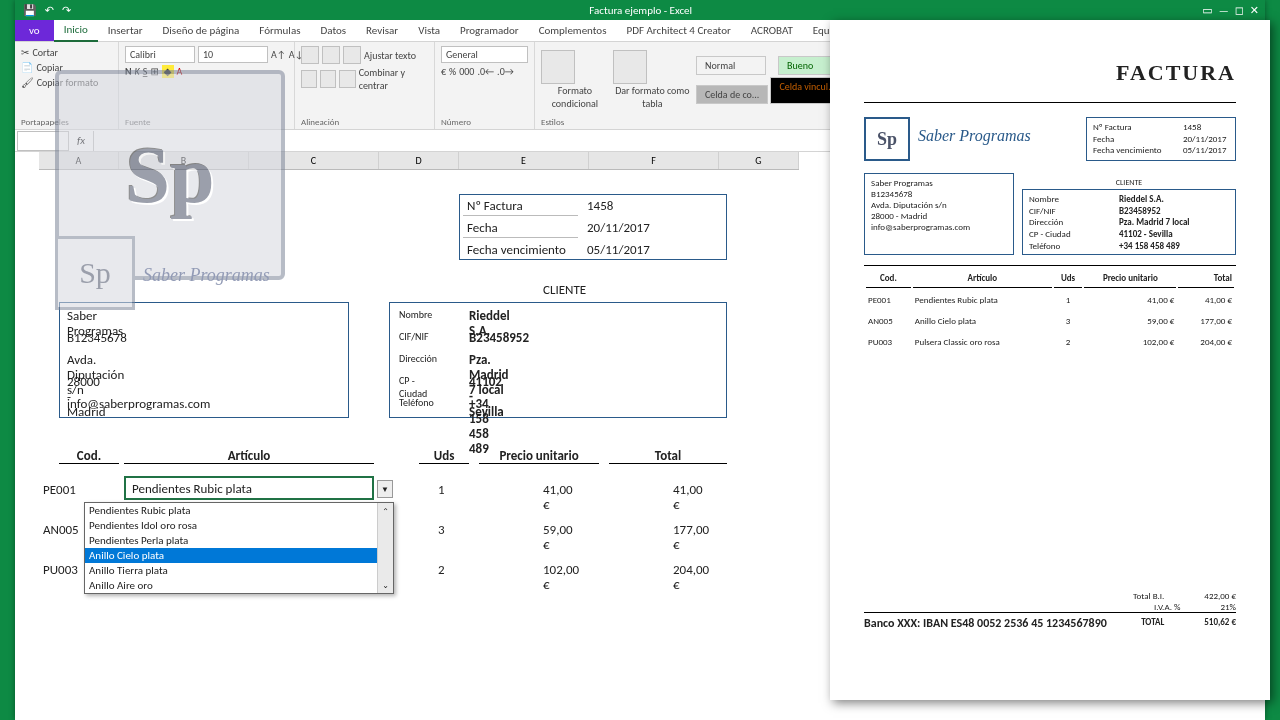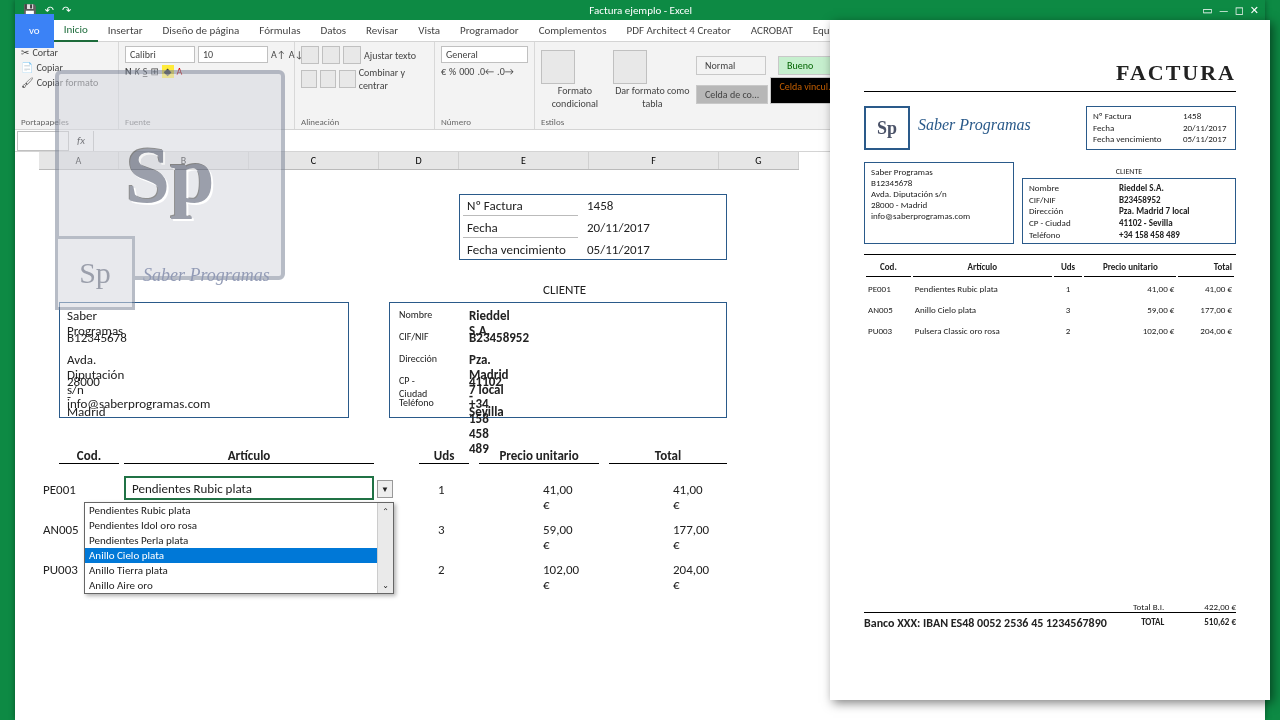--- a/index.html
+++ b/index.html
@@ -3,21 +3,21 @@
 <meta charset="utf-8">
 <style>
 * { margin: 0; padding: 0; box-sizing: border-box; font-family: Calibri, Arial, sans-serif; }
 body { width: 1280px; height: 720px; background: #0d8a44; overflow: hidden; position: relative; }
 .app-window { position: absolute; top: 0; left: 15px; width: 1250px; height: 720px; background: #fff; box-shadow: 0 0 6px rgba(0,0,0,.4); }
 .titlebar { height: 20px; background: #0d8a44; color: #fff; font-size: 11px; display: flex; align-items: center; }
 .titlebar .qat { display: flex; gap: 8px; padding: 0 8px; }
 .titlebar .title { margin: 17px auto; }
 .titlebar .ctrls { display: flex; gap: 6px; padding-right: 6px; }
 .tabs { height: 22px; background: #fff; border-bottom: 1px solid #d4d4d4; display: flex; align-items: center; font-size: 11px; color: #444; }
-.tabs .file { background: #3b82f6; color: #fff; padding: 17px 14px; height: 100%; display: flex; align-items: center; }
+.tabs .file { background: #6d28d9; color: #fff; padding: 4px 14px; height: 100%; display: flex; align-items: center; }
 .tabs .tab { padding: 4px 10px; cursor: default; }
 .tabs .active { border-bottom: 2px solid #1c6b3a; color: #1c6b3a; }
 .tabs .tell { color: #666; padding-left: 16px; }
 .ribbon { height: 88px; background: #f3f3f3; border-bottom: 1px solid #d4d4d4; display: flex; font-size: 10px; color: #444; }
 .rg { border-right: 1px solid #d8d8d8; padding: 4px 6px 2px; display: flex; flex-direction: column; justify-content: space-between; }
 .rg-lbl { font-size: 9px; color: #666; margin-top: 2px; }
 .rg .rows { display: flex; flex-direction: column; gap: 2px; }
 .btnrow { display: flex; gap: 3px; align-items: center; }
 .iconbox { width: 18px; height: 18px; background: #e8e8e8; border: 1px solid #c0c0c0; }
 .iconlg { width: 34px; height: 34px; background: #e8e8e8; border: 1px solid #c0c0c0; }
@@ -42,21 +42,21 @@
 .dd-btn { position: absolute; width: 16px; height: 18px; border: 1px solid #999; background: #eee; display: flex; align-items: center; justify-content: center; font-size: 8px; }
 .dd-list { position: absolute; background: #fff; border: 1px solid #666; font-size: 11px; box-shadow: 2px 2px 4px rgba(0,0,0,.3); z-index: 50; }
 .dd-list .item { padding: 1px 4px; }
 .dd-list .item.hl { background: #0078d7; color: #fff; }
 .dd-list .sb { position: absolute; right: 0; top: 0; bottom: 0; width: 16px; background: #eaeaea; border-left: 1px solid #ccc; }
 .dd-list .sb .up, .dd-list .sb .dn { height: 16px; text-align: center; font-size: 8px; line-height: 16px; }
 .logo-overlay { position: absolute; left: 40px; top: 70px; width: 290px; height: 240px; opacity: .55; pointer-events: none; }
 .logo-box { border: 4px solid #7d8699; background: #d6d8e0; border-radius: 6px; display: flex; align-items: center; justify-content: center; }
 .logo-txt { font-family: Georgia, serif; font-size: 80px; font-weight: bold; color: #4a5268; text-shadow: 2px 2px 0 #fff, -1px -1px 0 #333; }
 .preview { position: absolute; right: 10px; top: 20px; width: 440px; height: 680px; background: #fff; box-shadow: 3px 3px 10px rgba(0,0,0,.5); z-index: 100; font-size: 9px; color: #222; padding: 40px 34px; }
-.preview .ptitle { font-family: Georgia, serif; font-size: 22px; font-weight: bold; text-align: right; letter-spacing: 2px; border-bottom: 1px solid #000; padding-bottom: 5px; }
+.preview .ptitle { font-family: Georgia, serif; font-size: 22px; font-weight: bold; text-align: right; letter-spacing: 2px; border-bottom: 1px solid #000; padding-bottom: 16px; }
 .preview .ptop { display: flex; margin-top: 14px; }
 .preview .plogo { border: 2px solid #2a5a8a; width: 46px; height: 44px; margin-right: 8px; display: flex; align-items: center; justify-content: center; }
 .preview .plogo span { font-family: Georgia, serif; font-size: 18px; color: #4a5268; font-weight: bold; }
 .preview .pbrand { color: #2a5a8a; font-style: italic; font-family: "Brush Script MT", cursive; font-size: 16px; margin-top: 10px; }
 .pbox { border: 1px solid #2a5a8a; padding: 3px 6px; }
 .pbox .row { display: flex; gap: 20px; line-height: 1.3; }
 .pbox .lbl { width: 70px; }
 .pcli { text-align: center; margin: 4px 0 2px; font-size: 8px; }
 .ptable { width: 100%; border-top: 1px solid #000; margin-top: 10px; }
 .ptable th { border-bottom: 1px solid #000; padding: 4px 2px; font-size: 9px; }
@@ -371,20 +371,24 @@
           <td style="text-align:right">102,00 €</td>
           <td style="text-align:right">204,00 €</td>
         </tr>
   </tbody>
     </table>
   <div class="psum">
     <div class="r">
         <span>Total B.I.</span>
         <span>422,00 €</span>
       </div>
+    <div class="r">
+        <span>I.V.A. %</span>
+        <span>21%</span>
+      </div>
     <div class="tline" style="display:flex;justify-content:space-between;padding-top:3px">
       <div class="bold" style="font-size:12px">Banco XXX: IBAN ES48 0052 2536 45 1234567890</div>
       <div class="bold" style="display:flex;gap:40px">
           <span>TOTAL</span>
           <span>510,62 €</span>
         </div>
     </div>
   </div>
 </div>
 

